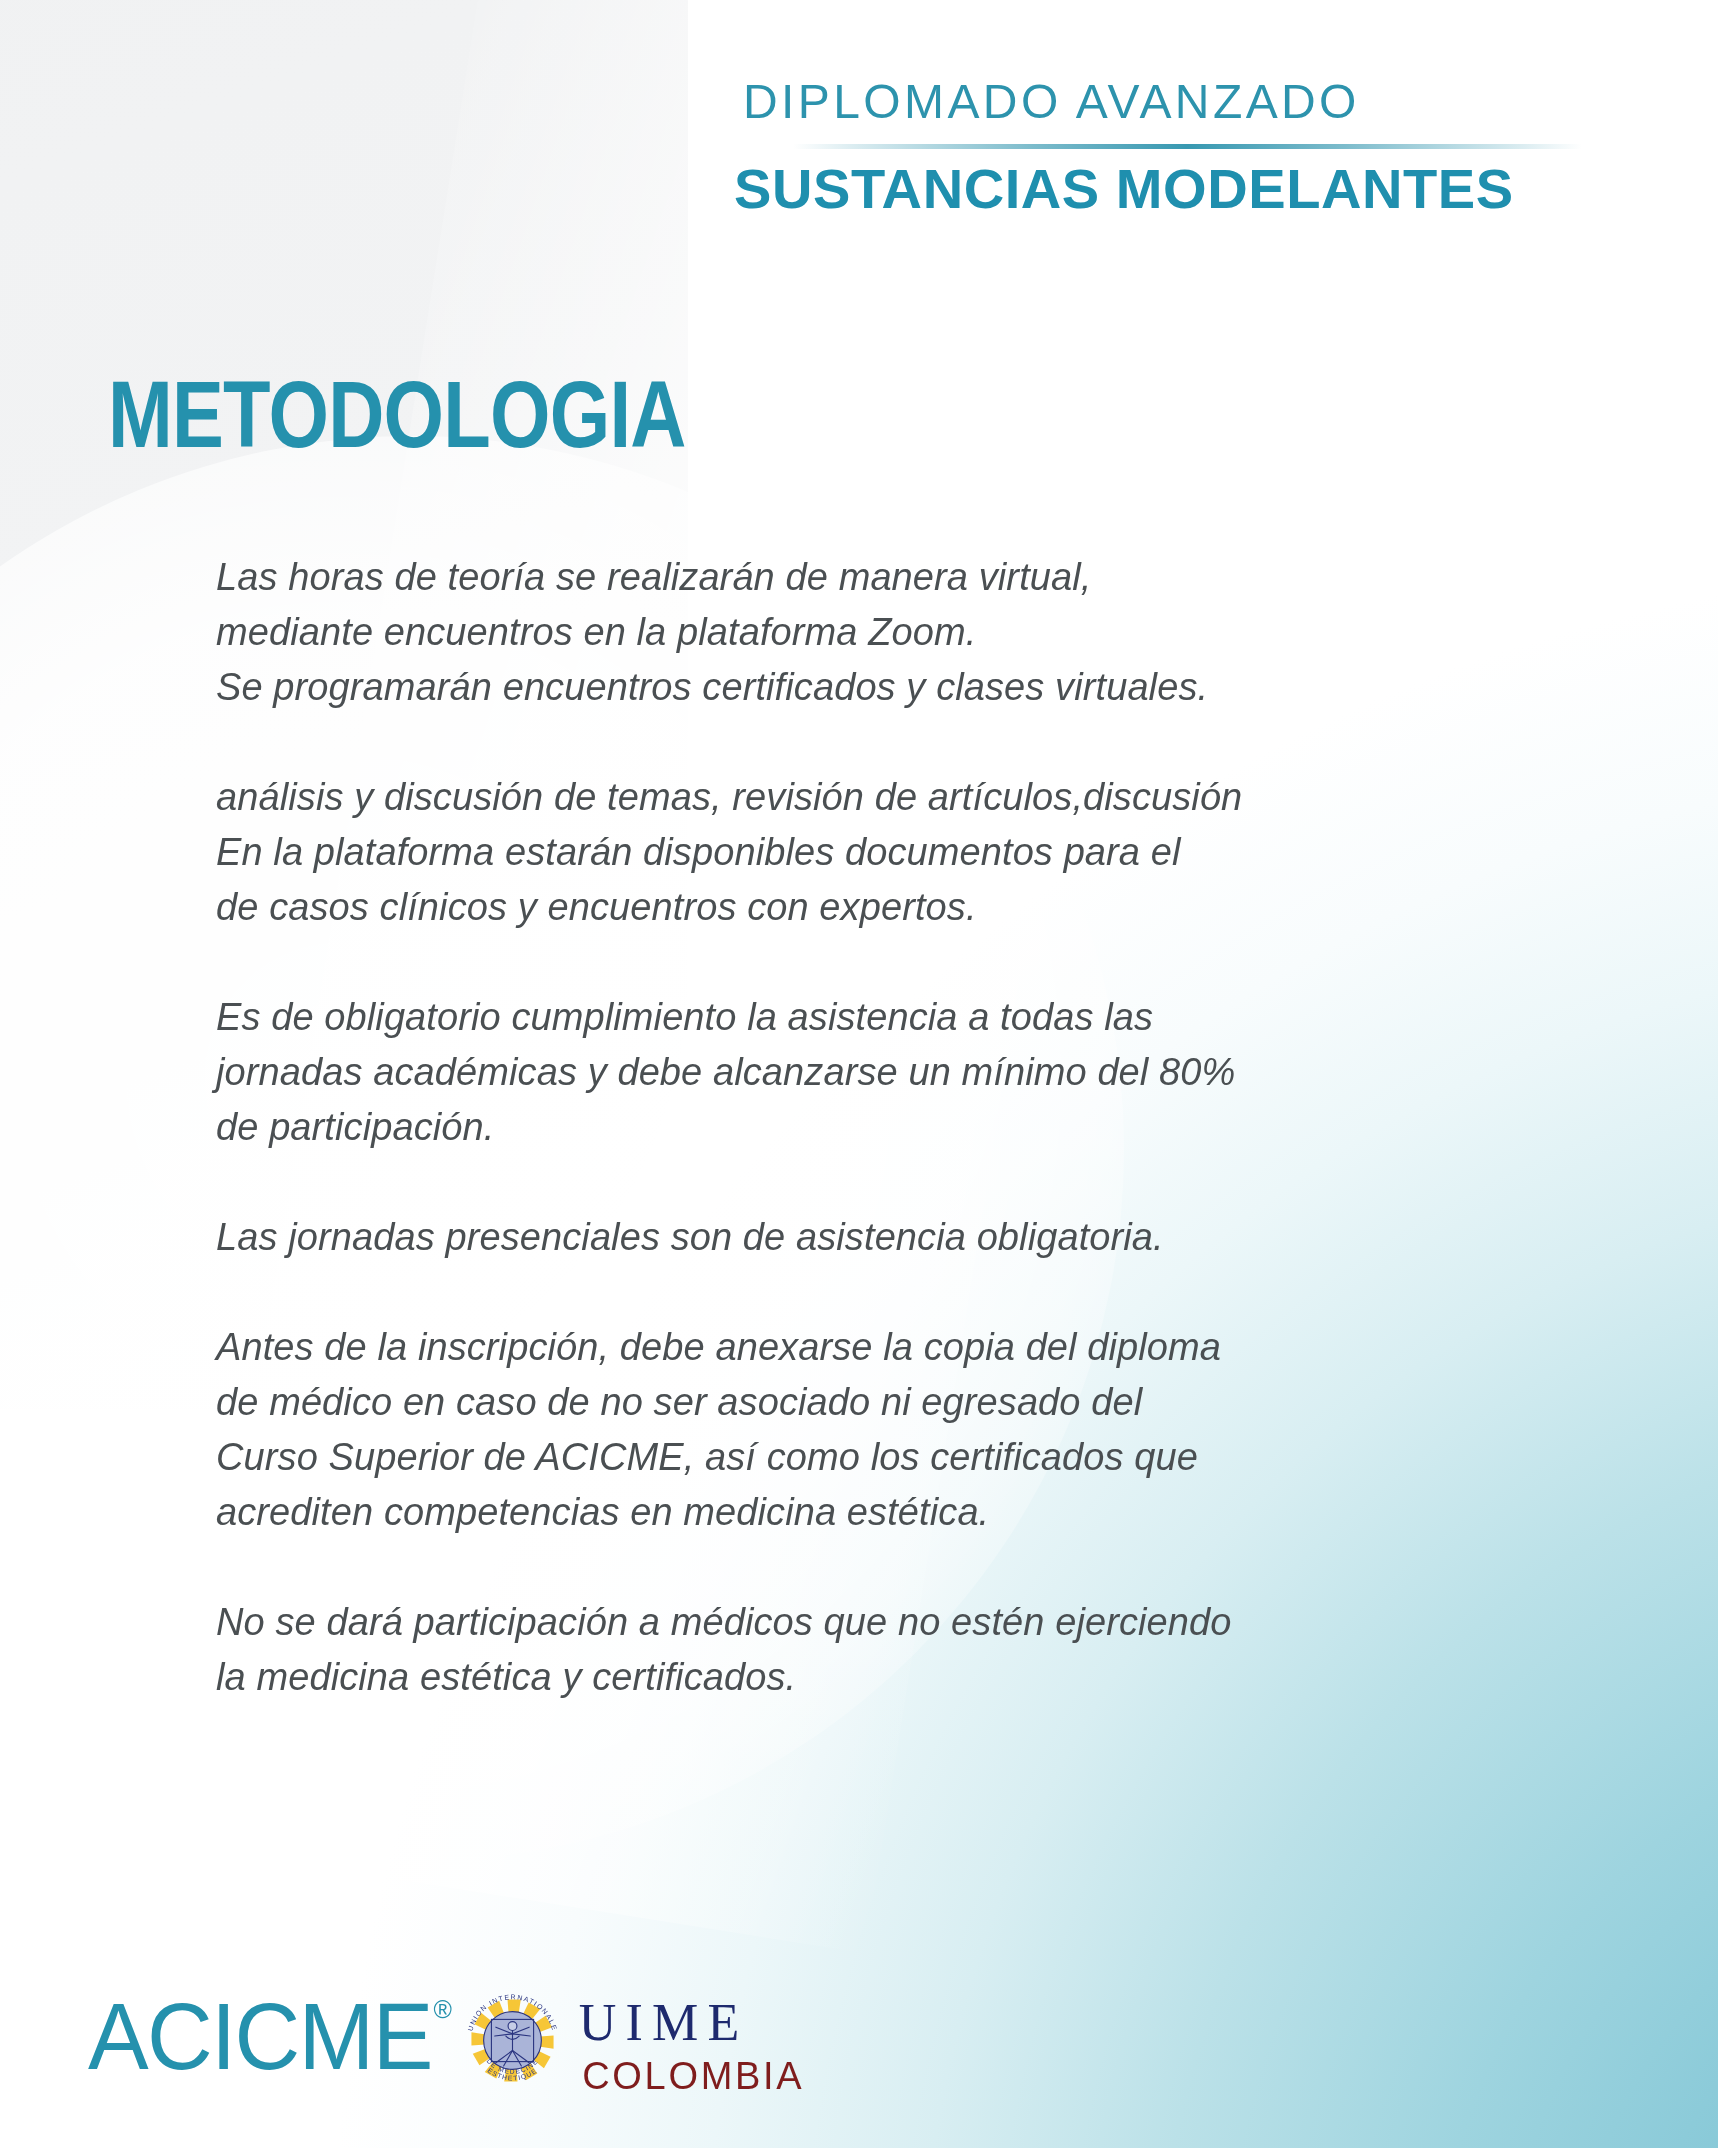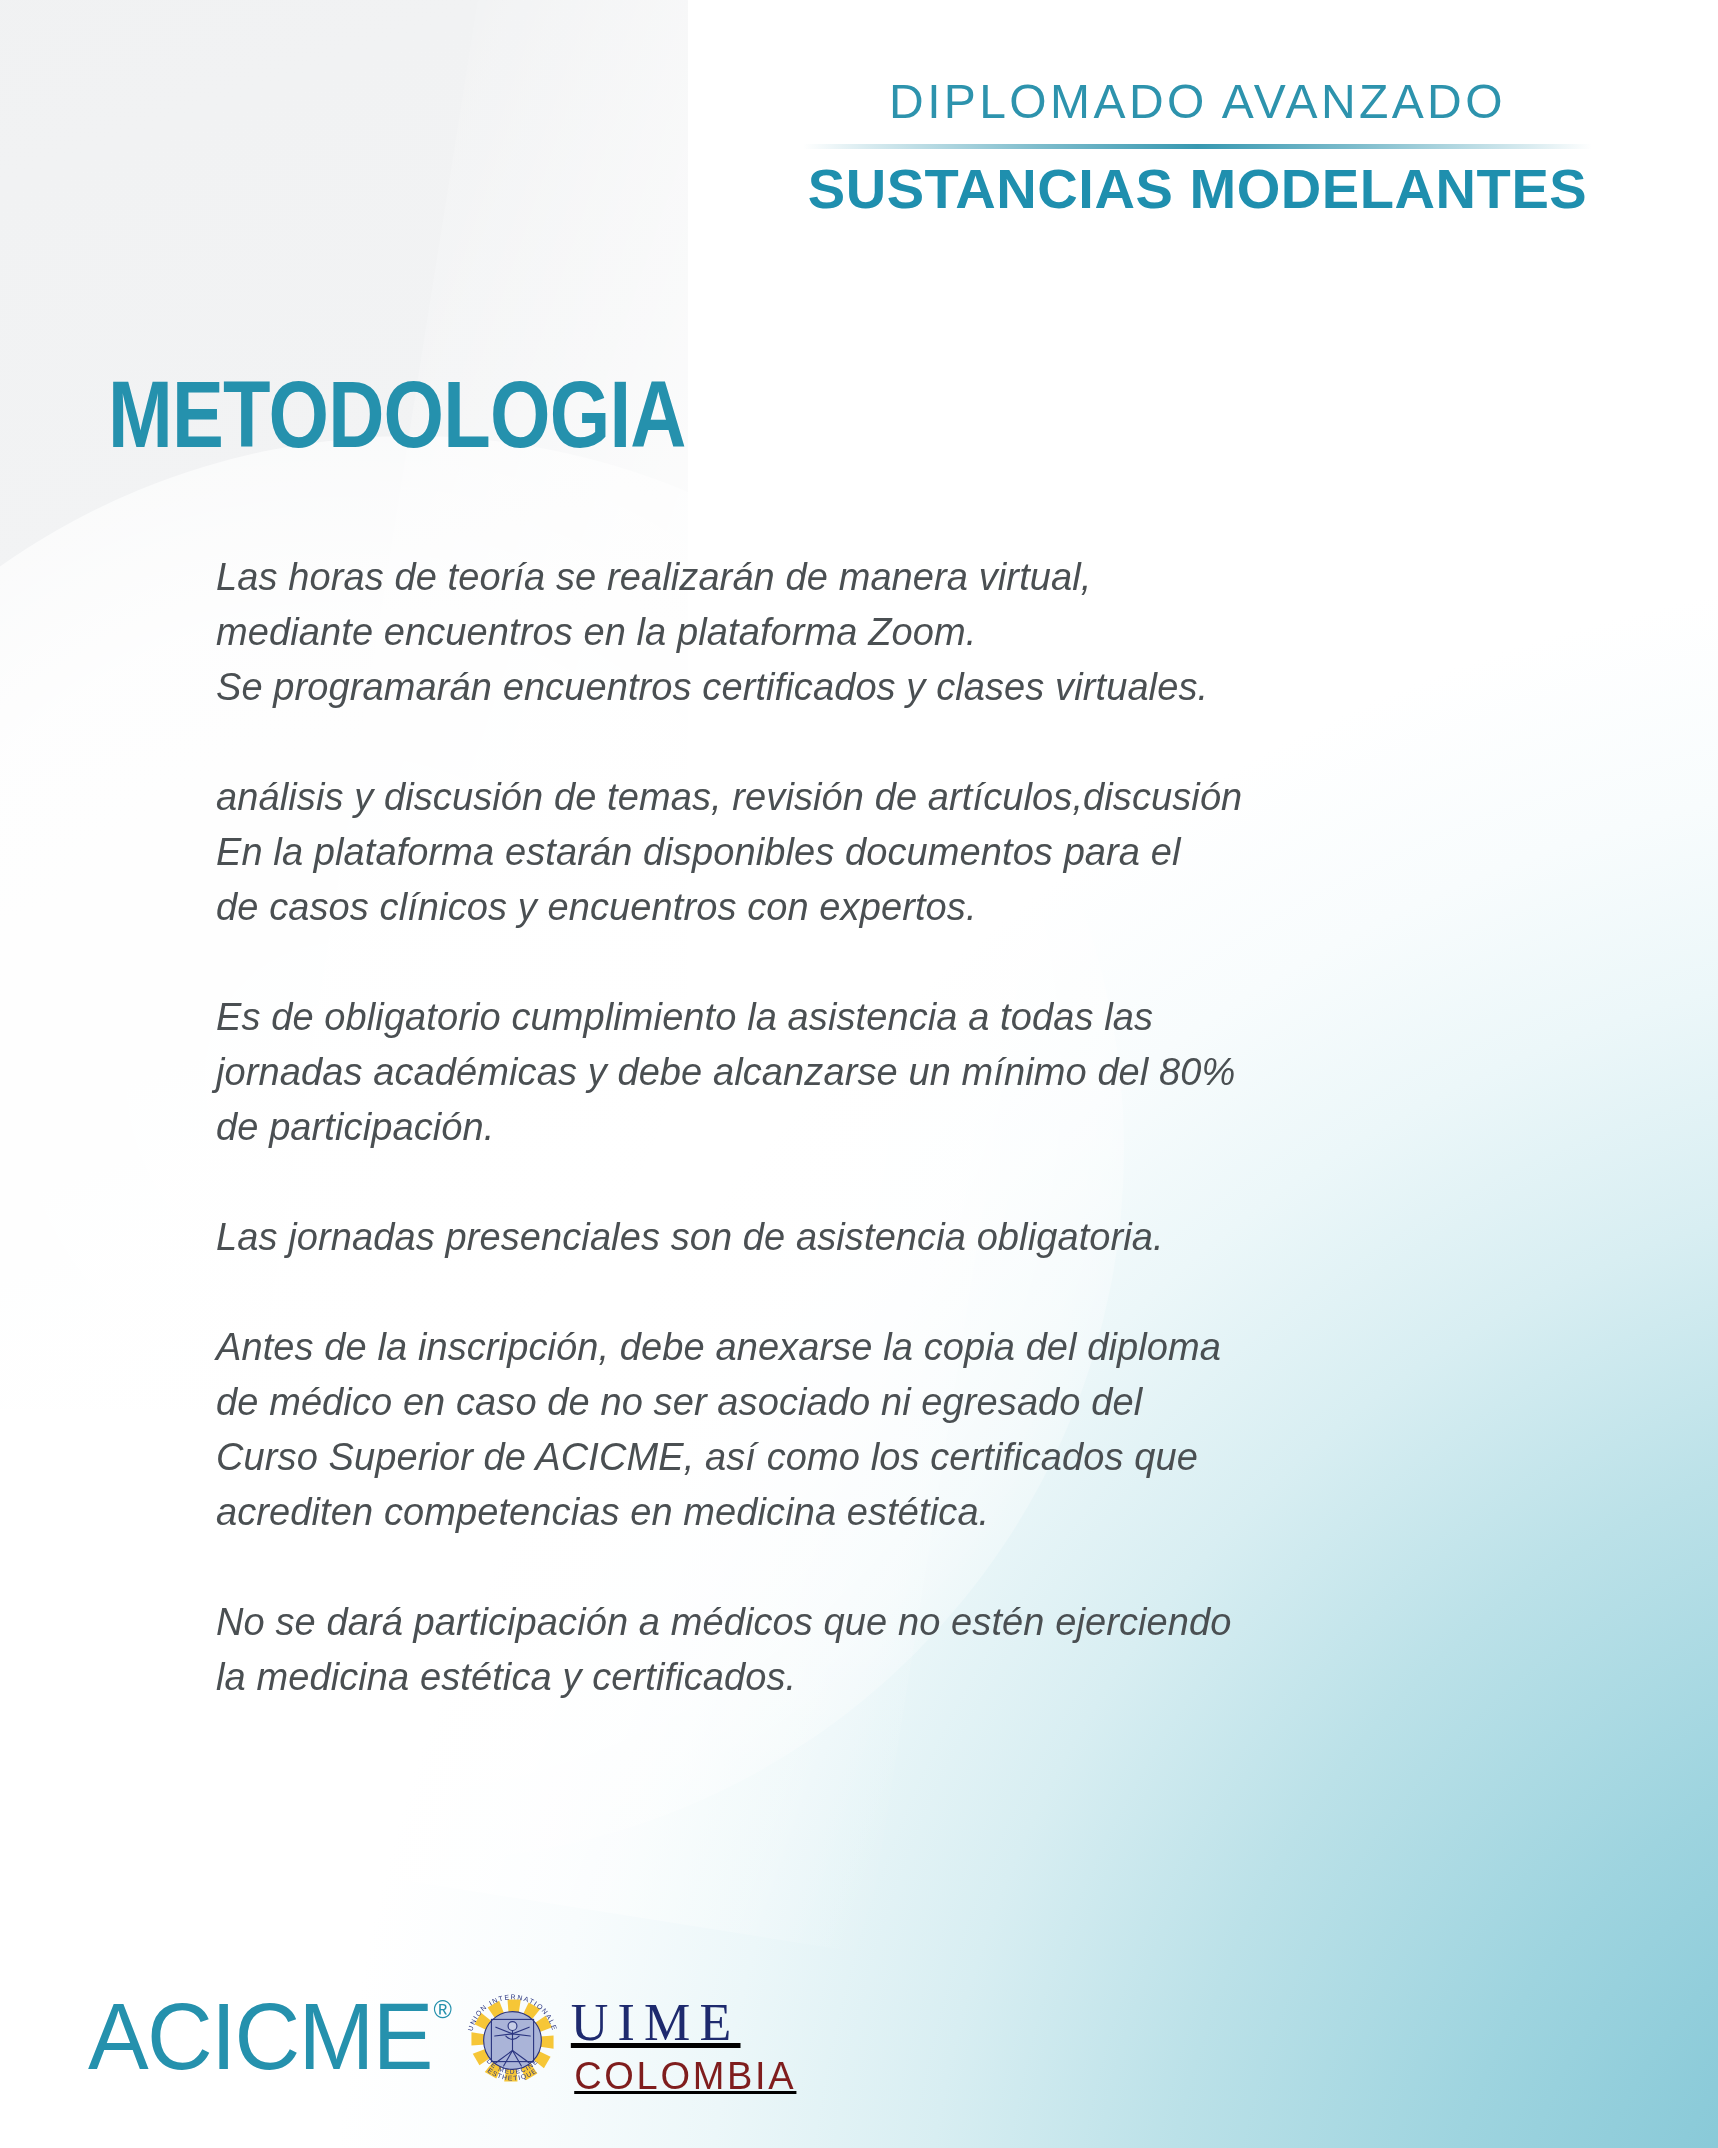--- a/index.html
+++ b/index.html
@@ -71,24 +71,23 @@
     width: 1426px;
     height: 1426px;
     border-radius: 50%;
     background: radial-gradient(circle at 45% 45%, rgba(255,255,255,0.95) 0%, rgba(255,255,255,0.88) 42%, rgba(255,255,255,0.45) 68%, rgba(255,255,255,0) 82%);
     pointer-events: none;
   }
 
   
   .header {
     position: absolute;
-    right: 76px;
+    right: 86px;
     top: 77px;
     width: 889px;
-    text-align: center;
     z-index: 5;
   }
 
   .kicker {
     font-family: "Liberation Sans", sans-serif;
     font-size: 48px;
     letter-spacing: 3.4px;
     color: #2d93ad;
     font-weight: 400;
     line-height: 1.05;
@@ -198,24 +197,23 @@
 
   .uime-emblem {
     width: 111px;
     height: 111px;
     margin-left: 5px;
     margin-top: -8.4px;
     flex: 0 0 auto;
   }
 
   .uime-text {
-    margin-left: 3px;
+    margin-left: 11px;
     margin-top: 3.4px;
     line-height: 1;
-    text-decoration: underline;
   }
 
   .uime-main {
     font-family: "Liberation Serif", serif;
     font-size: 52px;
     letter-spacing: 9.2px;
     color: #1e2a6e;
     line-height: 1;
   }
 

